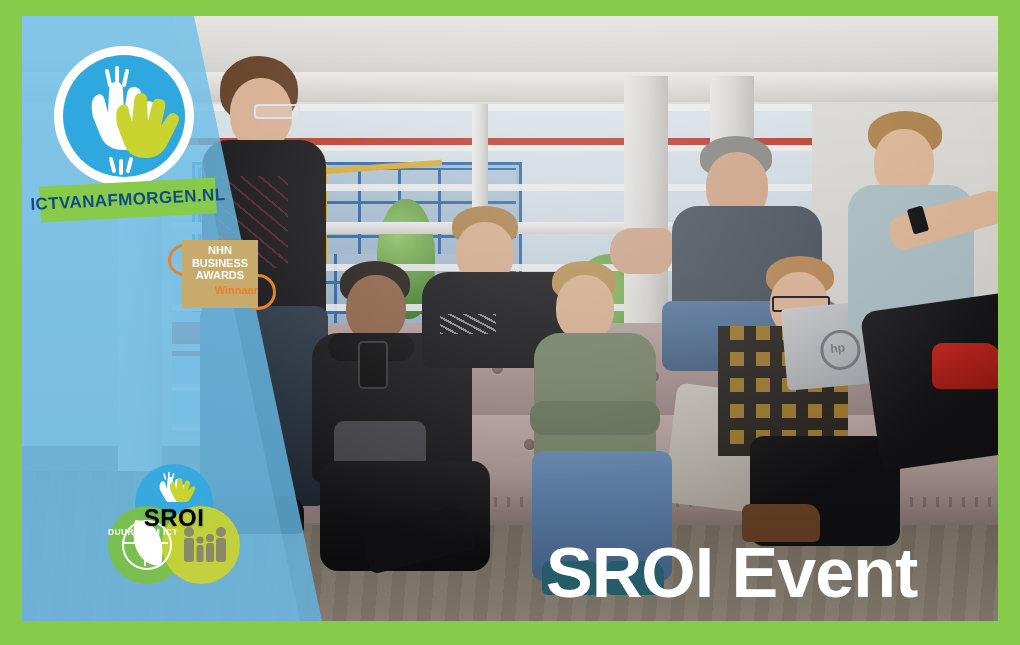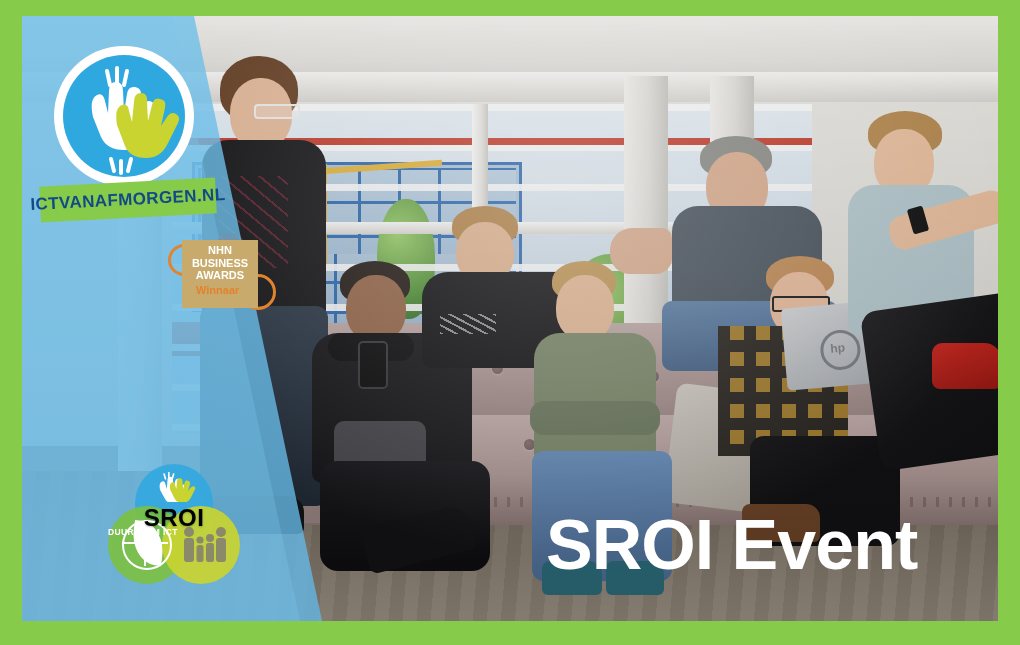--- a/index.html
+++ b/index.html
@@ -325,21 +325,21 @@
   .award{
     position:absolute;left:160px;top:224px;width:76px;height:68px;
     background:#c8ab6c;
   }
   .award .ln{
     display:block;color:#fff;font-weight:bold;text-align:center;
     font-size:11px;line-height:12.5px;
   }
   .award .nhn-top{padding-top:4px;}
   .award .win{
-    display:block;text-align:left;color:#e2832d;font-weight:bold;font-size:11px;
+    display:block;text-align:right;color:#e2832d;font-weight:bold;font-size:11px;
     margin-top:2px;
     padding-left:14px;
   }
   .ring-o{
     position:absolute;border-radius:50%;border:3px solid #e2832d;
   }
   .award-year{
     position:absolute;left:196px;top:216px;color:#7c8fa3;font-size:9px;font-weight:bold;
   }
 
@@ -372,21 +372,21 @@
 
   
   .t-date{
     position:absolute;left:318px;top:402px;
     color:#3aa9ef;font-weight:bold;font-size:66px;line-height:66px;
     letter-spacing:-1px;
     font-family:"Liberation Sans", sans-serif;
     white-space:nowrap;
   }
   .t-title{
-    position:absolute;left:524px;top:494px;
+    position:absolute;left:524px;top:522px;
     color:#ffffff;font-weight:bold;font-size:70px;line-height:70px;
     letter-spacing:-1px;
     font-family:"Liberation Sans", sans-serif;
     white-space:nowrap;
   }
 </style>
 </head>
 <body>
 
 <div class="banner">

